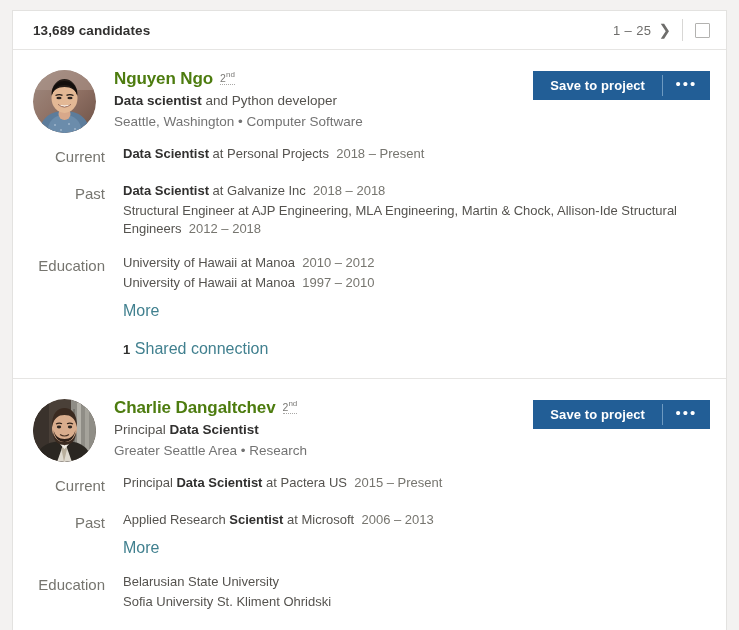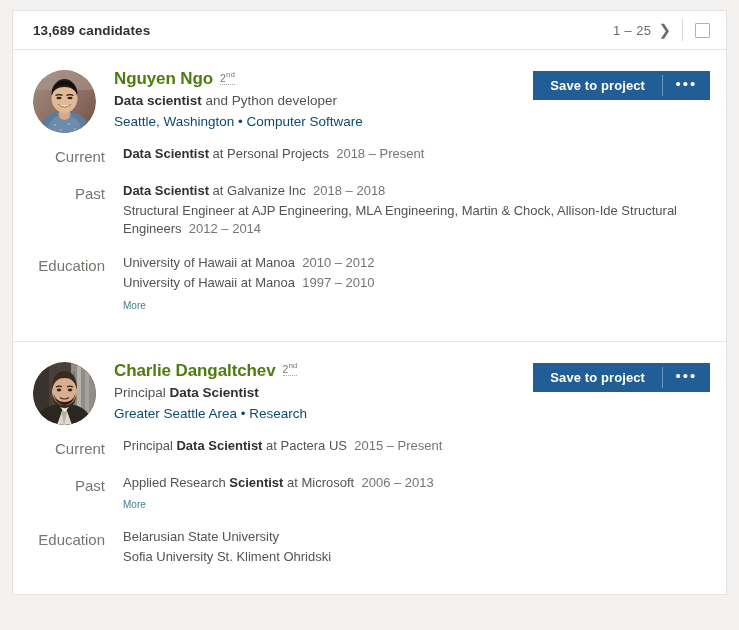--- a/index.html
+++ b/index.html
@@ -137,21 +137,21 @@
   .headline {
     margin-top: 3px;
     font-size: 13.5px;
     color: #55534f;
     line-height: 1.35;
   }
   .headline b { color: #31302f; font-weight: bold; }
   .sub-meta {
     margin-top: 3px;
     font-size: 13.5px;
-    color: #0c4a6e;
+    color: #737373;
     line-height: 1.35;
   }
 
   .actions {
     flex: 0 0 auto;
     margin-left: 10px;
     display: flex;
     align-items: stretch;
     background: #225e96;
     height: 29px;
@@ -214,21 +214,21 @@
     font-size: 13px;
     color: #55534f;
     line-height: 1.45;
   }
   .detail-value .entry { margin-bottom: 1px; }
   .detail-value b { color: #31302f; font-weight: bold; }
   .dates { color: #76756f; }
 
   .link {
     color: #41808f;
-    font-size: 10px;
+    font-size: 16px;
     cursor: pointer;
     display: inline-block;
   }
   .more-link { margin-top: 5px; }
 
   .shared {
     margin-left: 90px;
     margin-top: 18px;
     font-size: 13px;
   }
@@ -316,33 +316,37 @@
           <div class="detail-label">Current</div>
           <div class="detail-value">
             <div class="entry"><b>Data Scientist</b><span> at Personal Projects</span>&nbsp; <span class="dates">2018 – Present</span></div>
           </div>
         </div>
 
         <div class="detail-row spaced">
           <div class="detail-label">Past</div>
           <div class="detail-value">
             <div class="entry"><b>Data Scientist</b><span> at Galvanize Inc</span>&nbsp; <span class="dates">2018 – 2018</span></div>
-            <div class="entry"><span>Structural Engineer at AJP Engineering, MLA Engineering, Martin &amp; Chock, Allison-Ide Structural Engineers</span>&nbsp; <span class="dates">2012 – 2014</span></div>
+            <div class="entry"><span>Structural Engineer at AJP Engineering, MLA Engineering, Martin &amp; Chock, Allison-Ide Structural Engineers</span>&nbsp; <span class="dates">2012 – 2018</span></div>
           </div>
         </div>
 
         <div class="detail-row spaced">
           <div class="detail-label">Education</div>
           <div class="detail-value">
             <div class="entry"><span>University of Hawaii at Manoa</span>&nbsp; <span class="dates">2010 – 2012</span></div>
             <div class="entry"><span>University of Hawaii at Manoa</span>&nbsp; <span class="dates">1997 – 2010</span></div>
             <div class="link more-link">More</div>
           </div>
         </div>
 
+        <div class="shared">
+          <span class="count">1</span>
+          <span class="link">Shared connection</span>
+        </div>
       </div>
     </div>
 
     <div class="candidate">
       <div class="cand-top">
 
         <div class="avatar">
           <svg viewBox="0 0 63 63">
             <defs>
               <clipPath id="c2">

